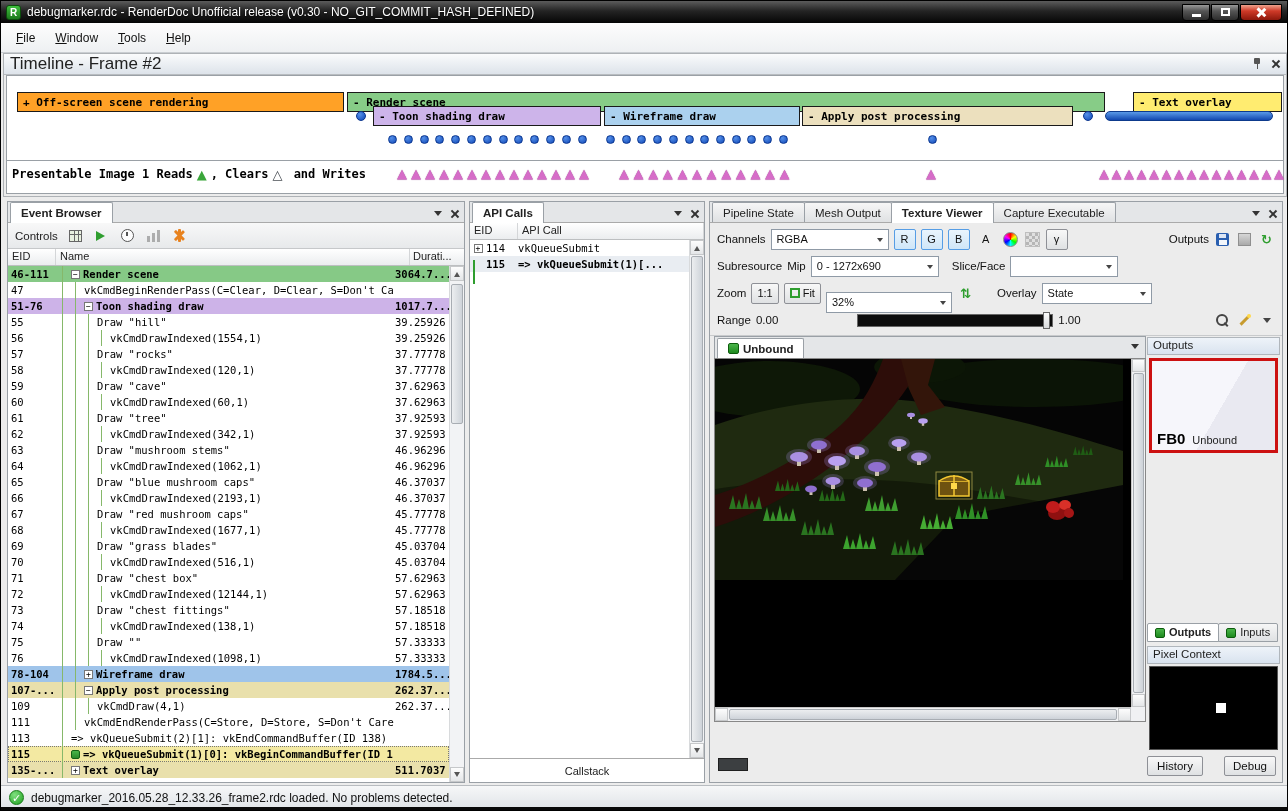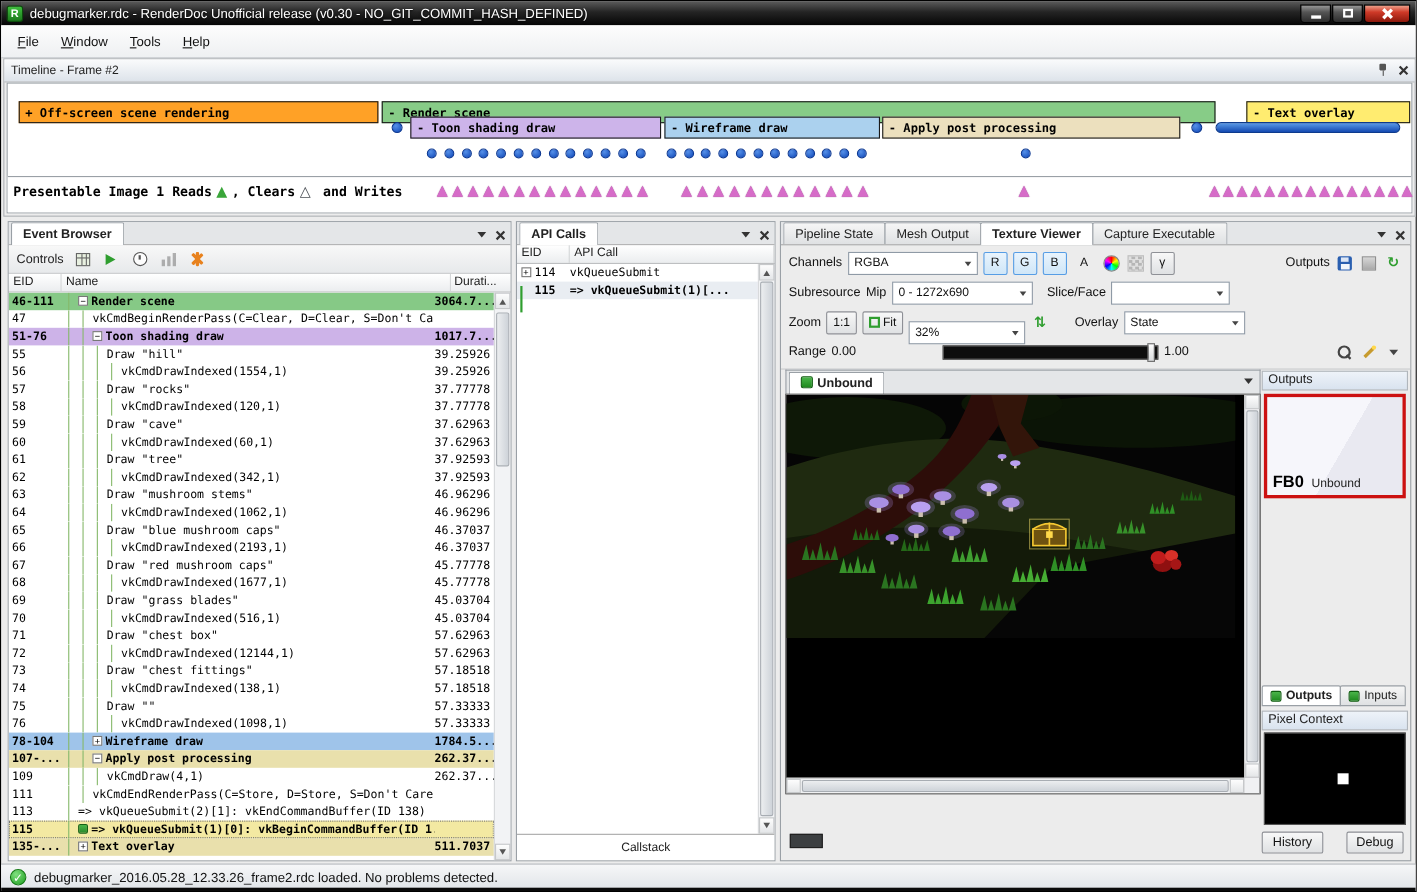--- a/index.html
+++ b/index.html
@@ -26,21 +26,21 @@
 
 
 .menubar { position:absolute; left:0; top:22px; width:100%; height:30px;
   background:linear-gradient(#fdfdfd,#eef0f2); border-bottom:1px solid #c9cdd1; display:flex; align-items:center; padding-left:5px; }
 .menu-item { font-size:12px; color:#111; padding:4px 10px; }
 .menu-item::first-letter { text-decoration:underline; }
 
 
 .timeline { position:absolute; left:2px; top:52px; width:1284px; height:144px; background:#ececec; border:1px solid #aeb2b6; }
 .timeline-hdr { height:21px; background:linear-gradient(#fafbfc,#dde3ea); border-bottom:1px solid #b8bcc0;
-  display:flex; align-items:center; padding:0 6px; font-size:11px; color:#222; }
+  display:flex; align-items:center; padding:0 6px; font-size:17px; color:#222; }
 .hdr-icons { margin-left:auto; display:flex; align-items:center; gap:9px; }
 .i-pin { position:relative; width:10px; height:12px; }
 .i-pin::before { content:''; position:absolute; left:2px; top:0; width:6px; height:6px; background:#555; border-radius:1px; }
 .i-pin::after { content:''; position:absolute; left:4.5px; top:6px; width:1.5px; height:5px; background:#555; }
 .i-x { position:relative; width:9px; height:9px; }
 .i-x::before,.i-x::after { content:''; position:absolute; left:3.7px; top:-0.5px; width:1.8px; height:10px; background:#333; }
 .i-x::before { transform:rotate(45deg); } .i-x::after { transform:rotate(-45deg); }
 .timeline-body { position:absolute; left:2px; right:2px; top:21px; bottom:2px; background:#fff; border:1px solid #9aa0a6; }
 .tl-row { position:absolute; left:0; right:0; height:20px; }
 .tl-row-top { top:16px; } .tl-row-sub { top:30px; }
@@ -633,21 +633,21 @@
           </span>
       </div>
 
       <div class="tbrow" style="top:58px;">
         <span class="lbl">Zoom</span>
         <span class="btn">1:1</span>
         <span class="btn">
             <span class="i-fit"></span>
             <span>Fit</span>
           </span>
-        <span class="combo" style="width:106px;margin-top:18px;">
+        <span class="combo" style="width:126px;margin-top:18px;">
             <span>32%</span>
           </span>
         <span class="tbicon">
             <span class="i-green-glyph">⇅</span>
           </span>
         <span class="lbl" style="margin-left:18px;">Overlay</span>
         <span class="combo" style="width:110px;">
             <span>State</span>
           </span>
       </div>

